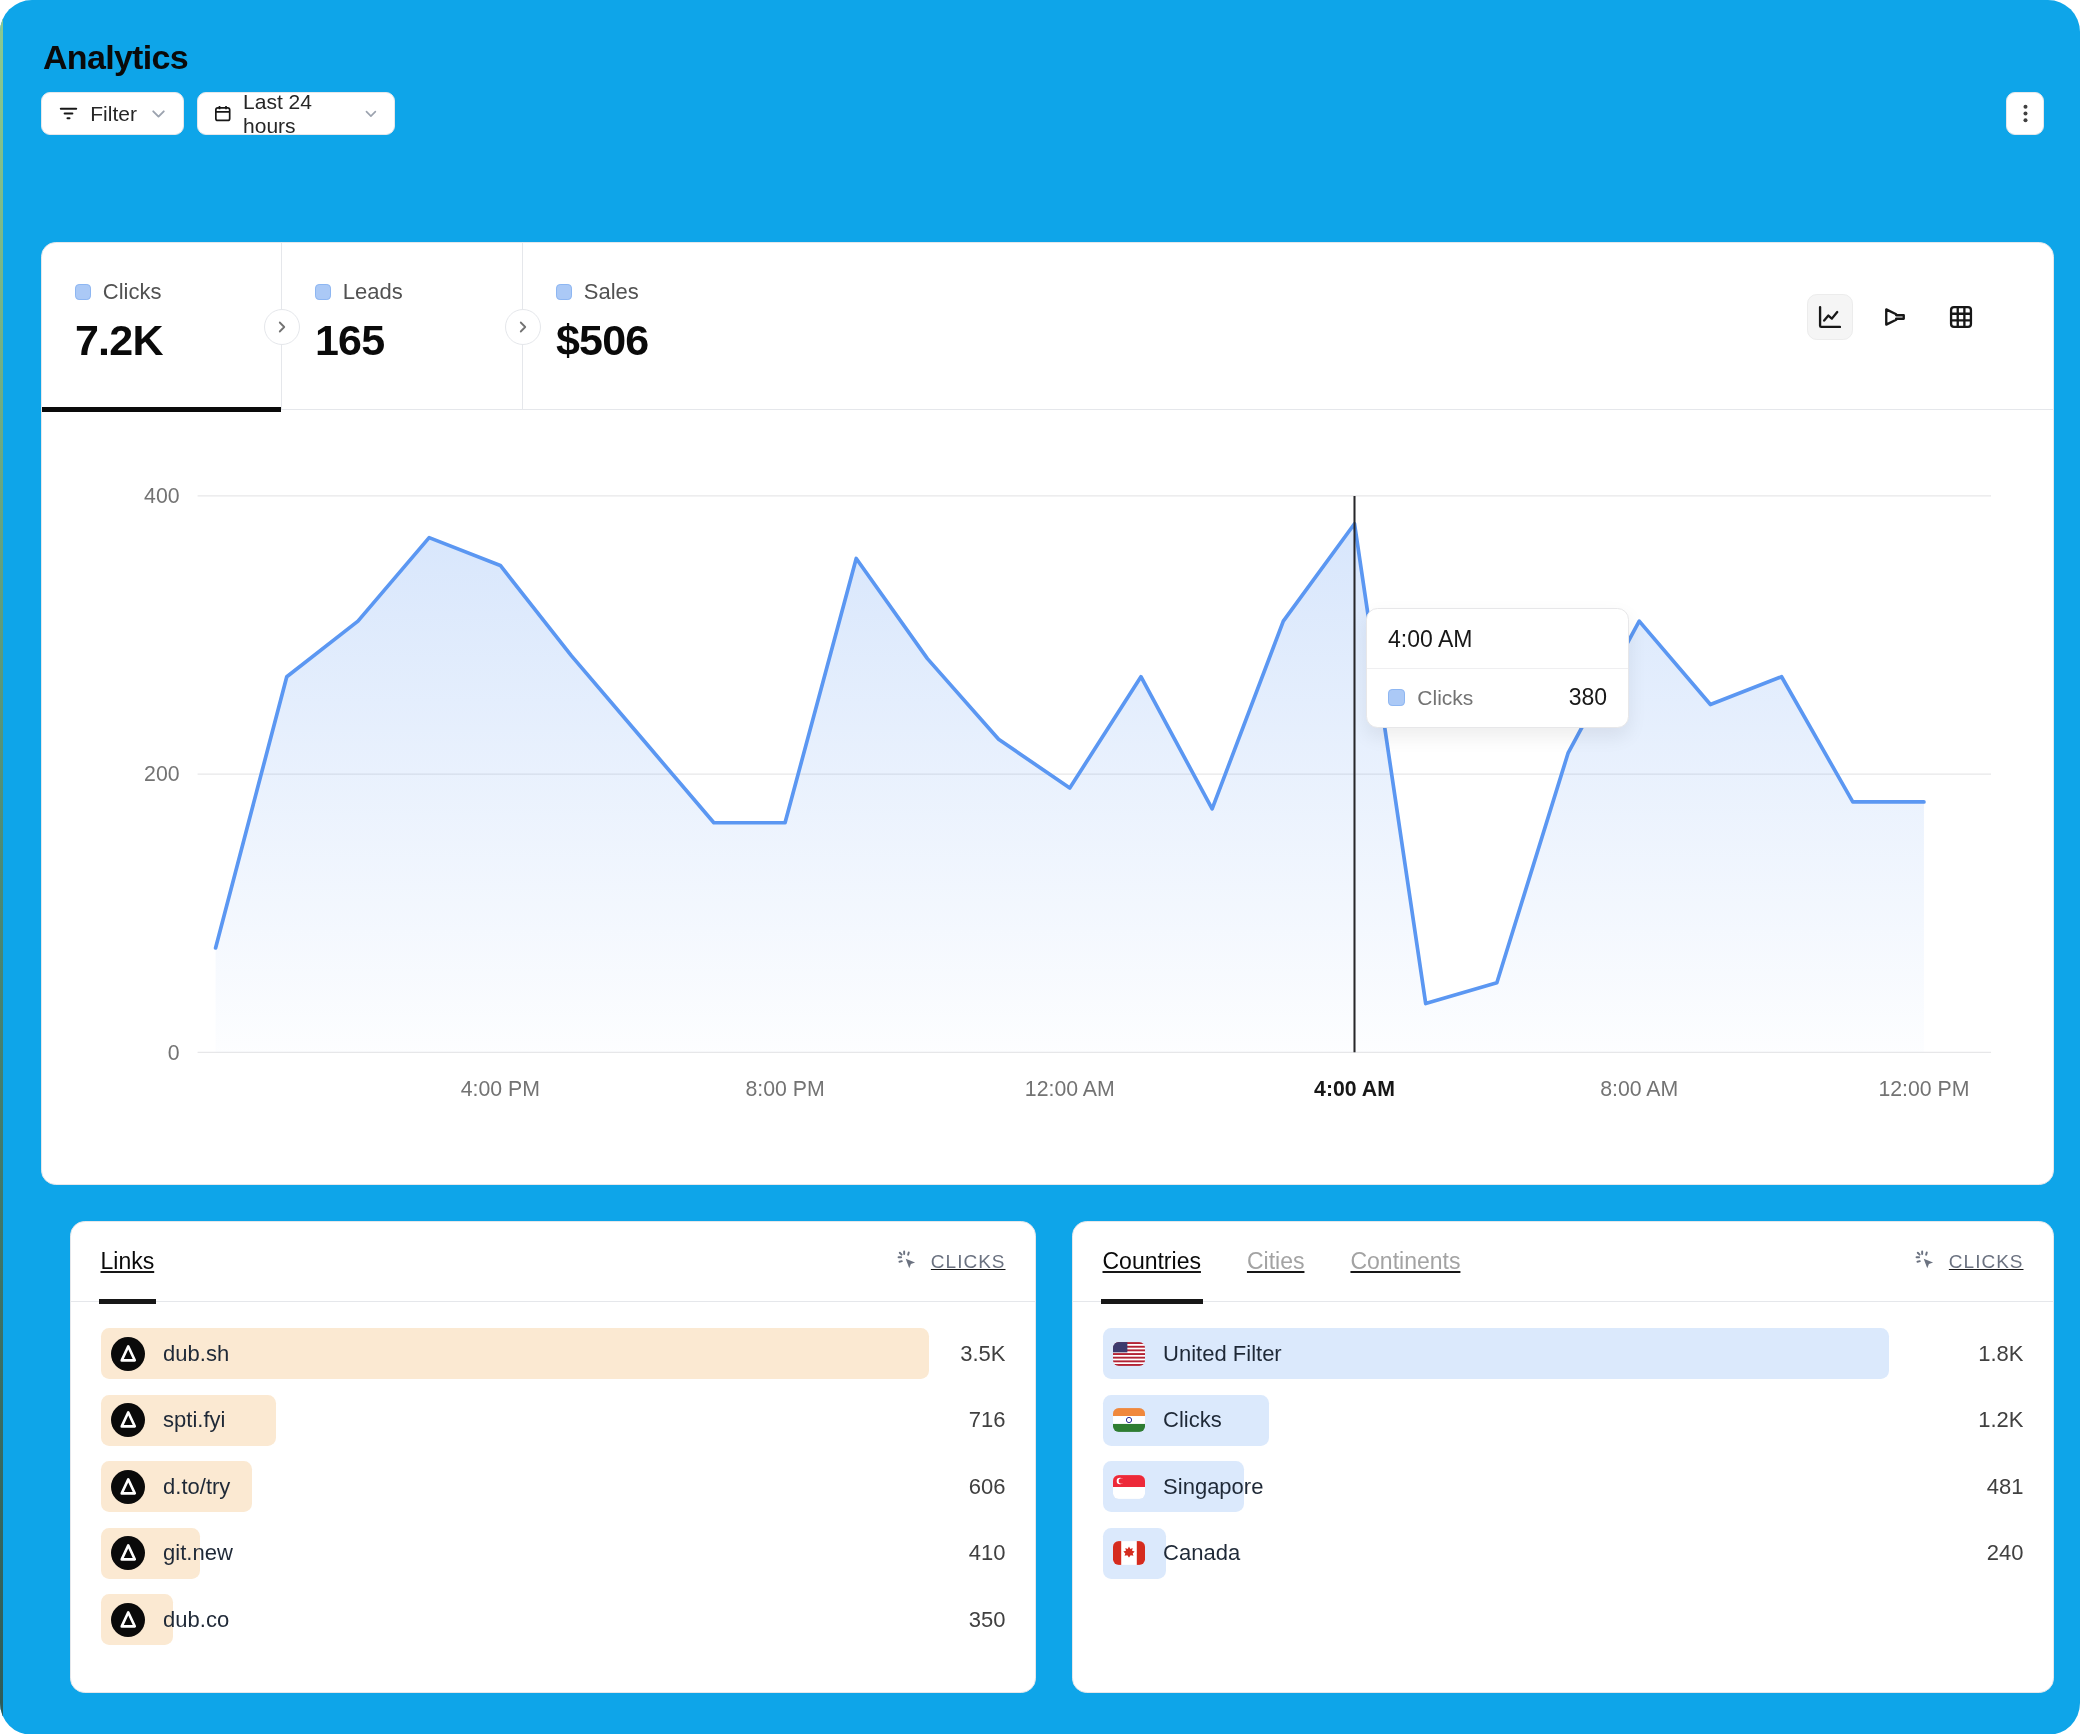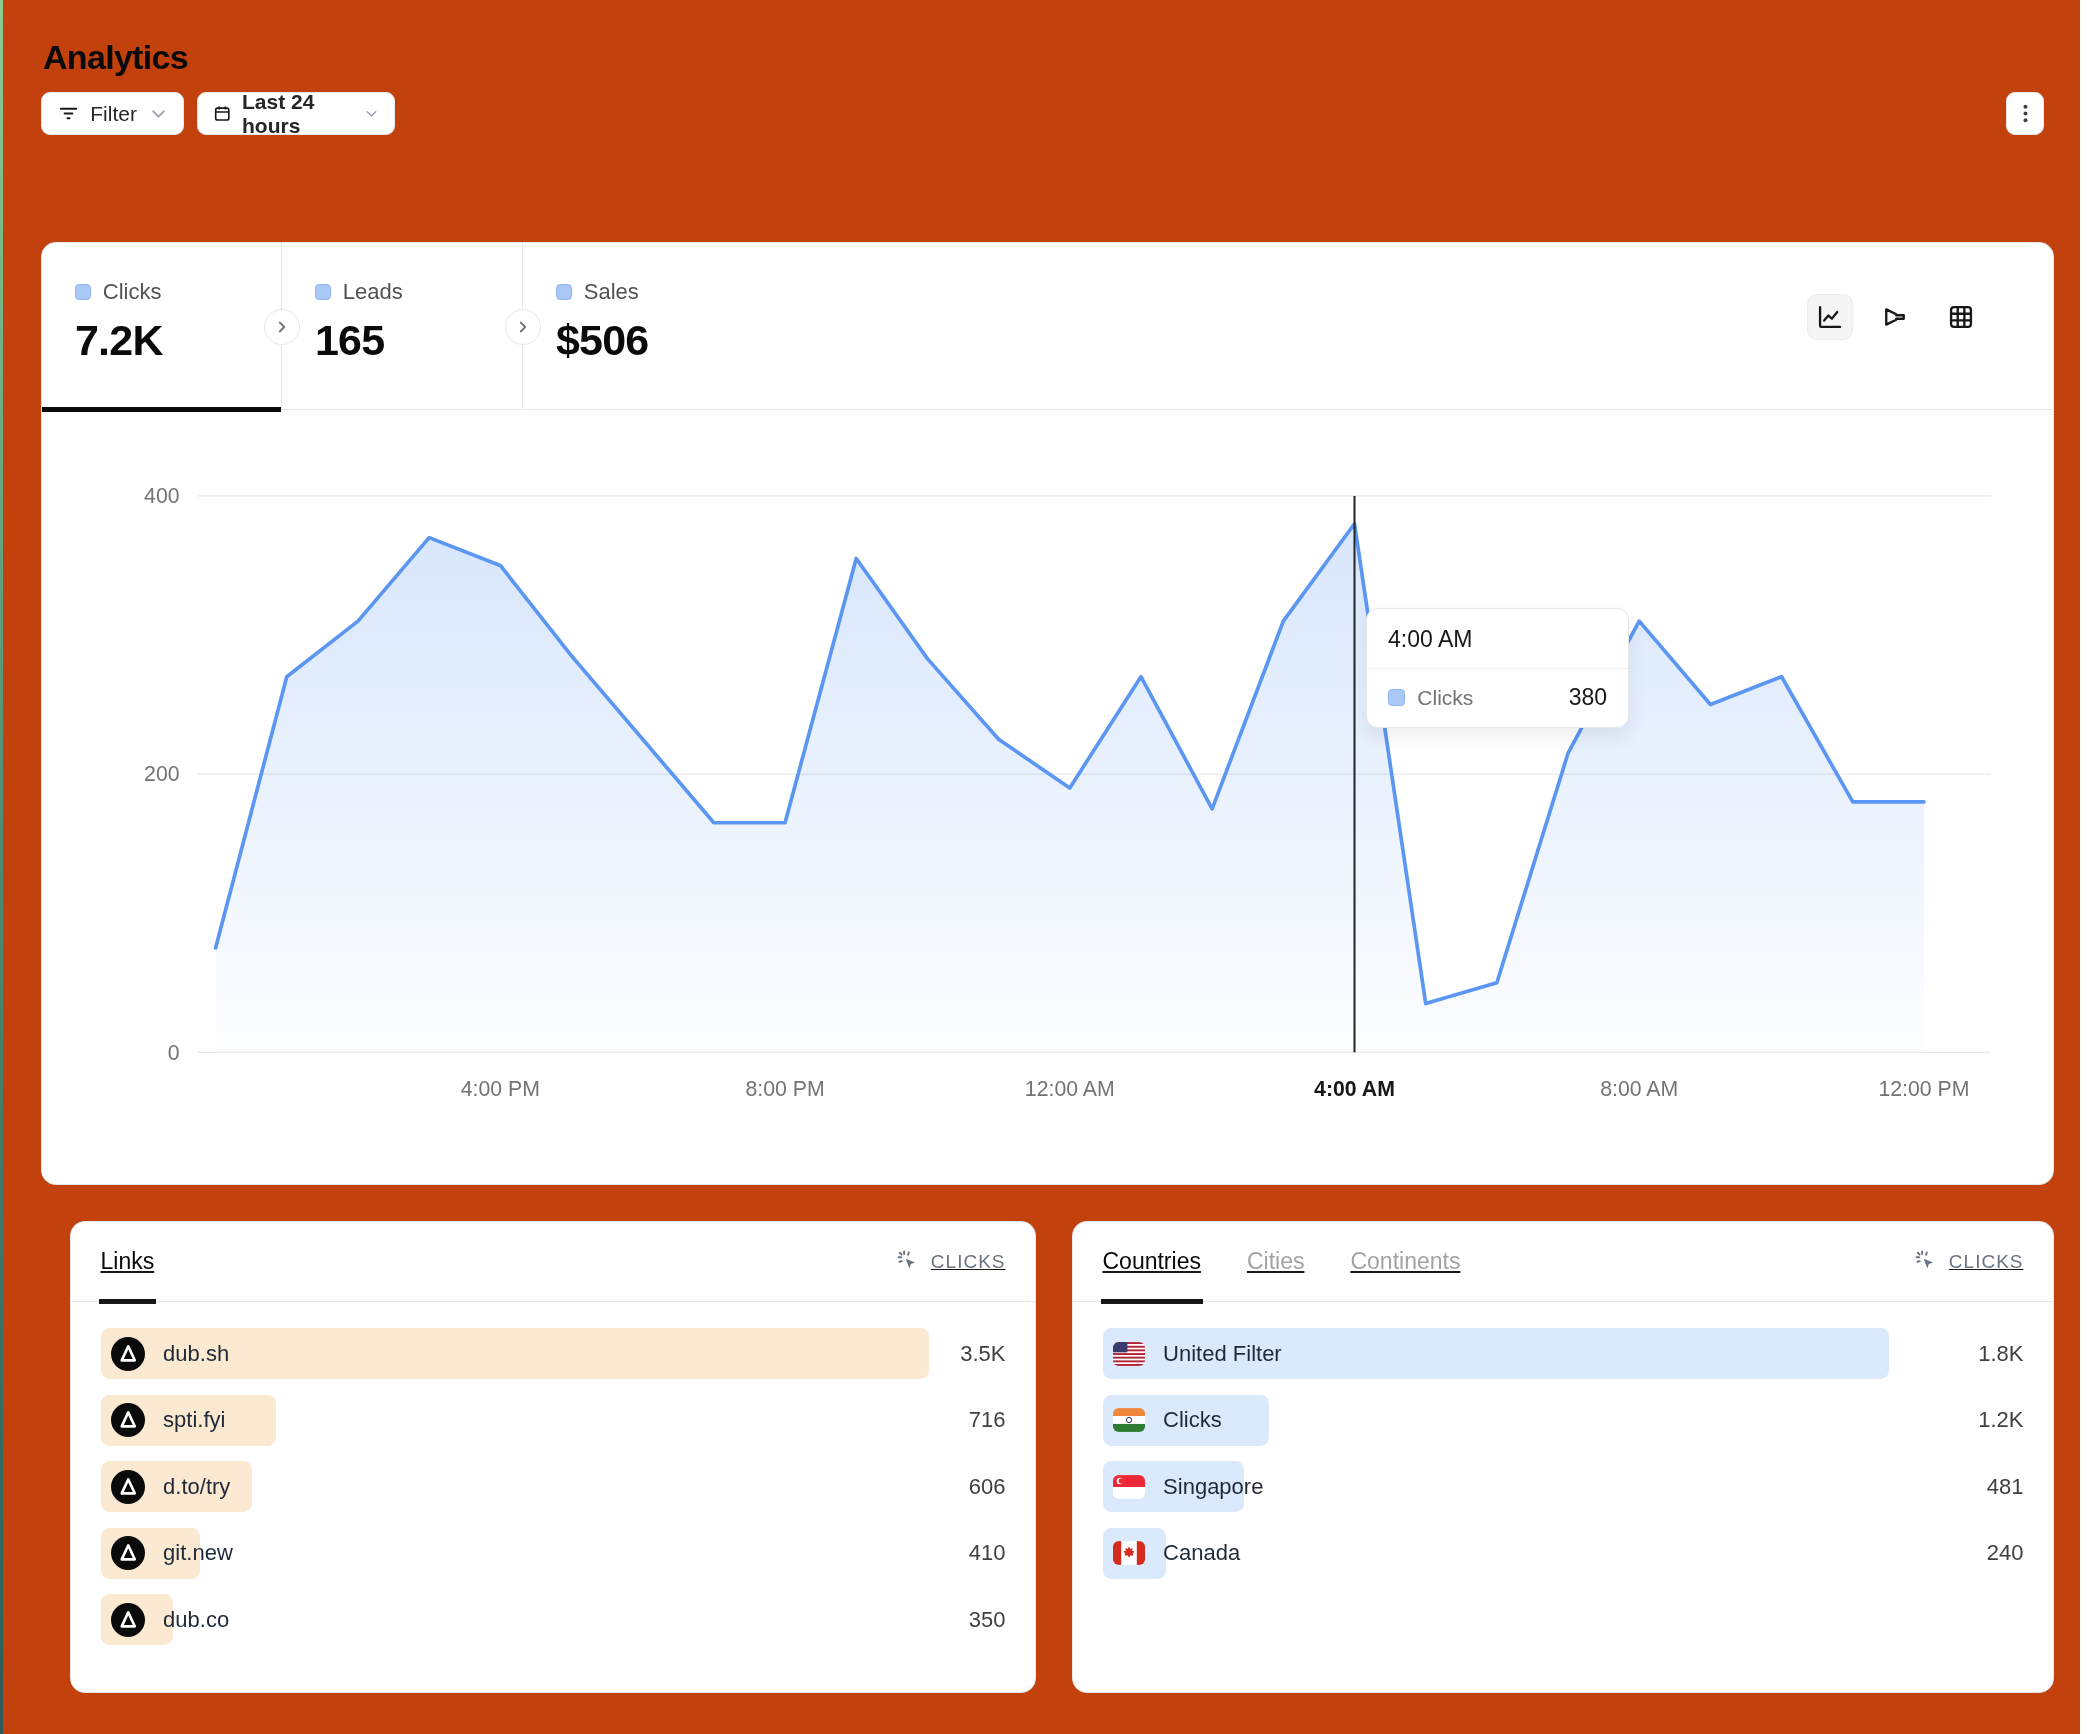--- a/index.html
+++ b/index.html
@@ -1,33 +1,34 @@
 <!DOCTYPE html>
 <html style="font-size:13px"><head>
 <meta charset="utf-8">
 <style>
   * { box-sizing: border-box; margin: 0; padding: 0; }
   html,body { background:#fff; }
   .page {
     position: relative; width: 2080px; height: 1735px;
-    font-family: "Liberation Sans", sans-serif; background:#c2410c; overflow: hidden;
+    font-family: "Liberation Sans", sans-serif; background:#0ea5e9; overflow: hidden;
     color:#171717;
+    border-radius:32px;
   }
   .edge-strip { position:absolute; left:0; top:0; bottom:0; width:3.3px;
     background:linear-gradient(#8ccb90,#4d8a74,#2e5a57); }
 
   h1.title { position:absolute; left:43px; top:38px; font-size:34px; font-weight:800;
     letter-spacing:-0.7px; color:#0a0a0a; }
 
   .toolbar { position:absolute; left:41px; top:92px; right:36px; display:flex; gap:13px; align-items:center; }
   .btn { height:43px; background:#fff; border:1.2px solid #e5e7eb; border-radius:9px;
     display:flex; align-items:center; gap:10.6px; padding:0 14.7px; font-size:21px; color:#262626; cursor:pointer; }
   .btn svg.lead { width:23px; height:23px; color:#171717; }
   .btn svg.chev { width:21px; height:21px; color:#9ca3af; }
-  .btn.date { width:198px;font-weight:bold; }
+  .btn.date { width:198px; }
   .btn.date .chev { margin-left:auto; }
   .btn.kebab { margin-left:auto; width:38px; padding:0; justify-content:center; color:#404040; }
   .btn.kebab svg { width:23px; height:23px; }
 
   .card { position:absolute; left:41px; top:242px; width:2013px; height:943px;
     border:1.2px solid #e5e7eb; border-radius:14.7px; background:#fff; }
 
   .stats { position:relative; height:167px; border-bottom:1.2px solid #e5e7eb; display:flex; }
   .stat-tab { position:relative; padding:36px 0 0 33px; border-right:1.2px solid #e5e7eb; cursor:pointer; }
   .stat-tab.t1 { width:240px; }

